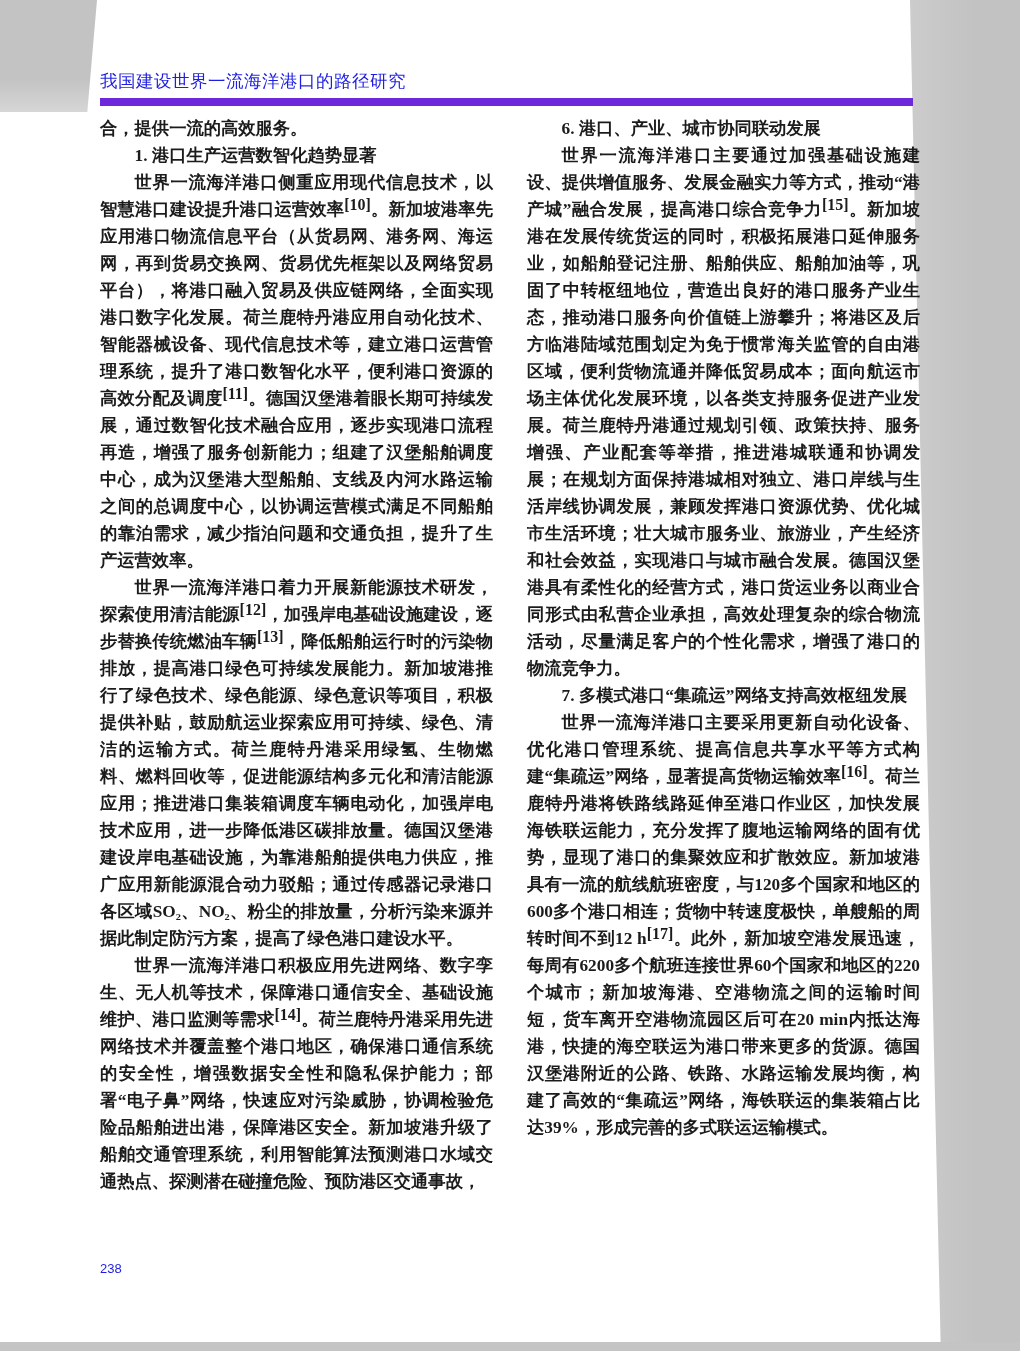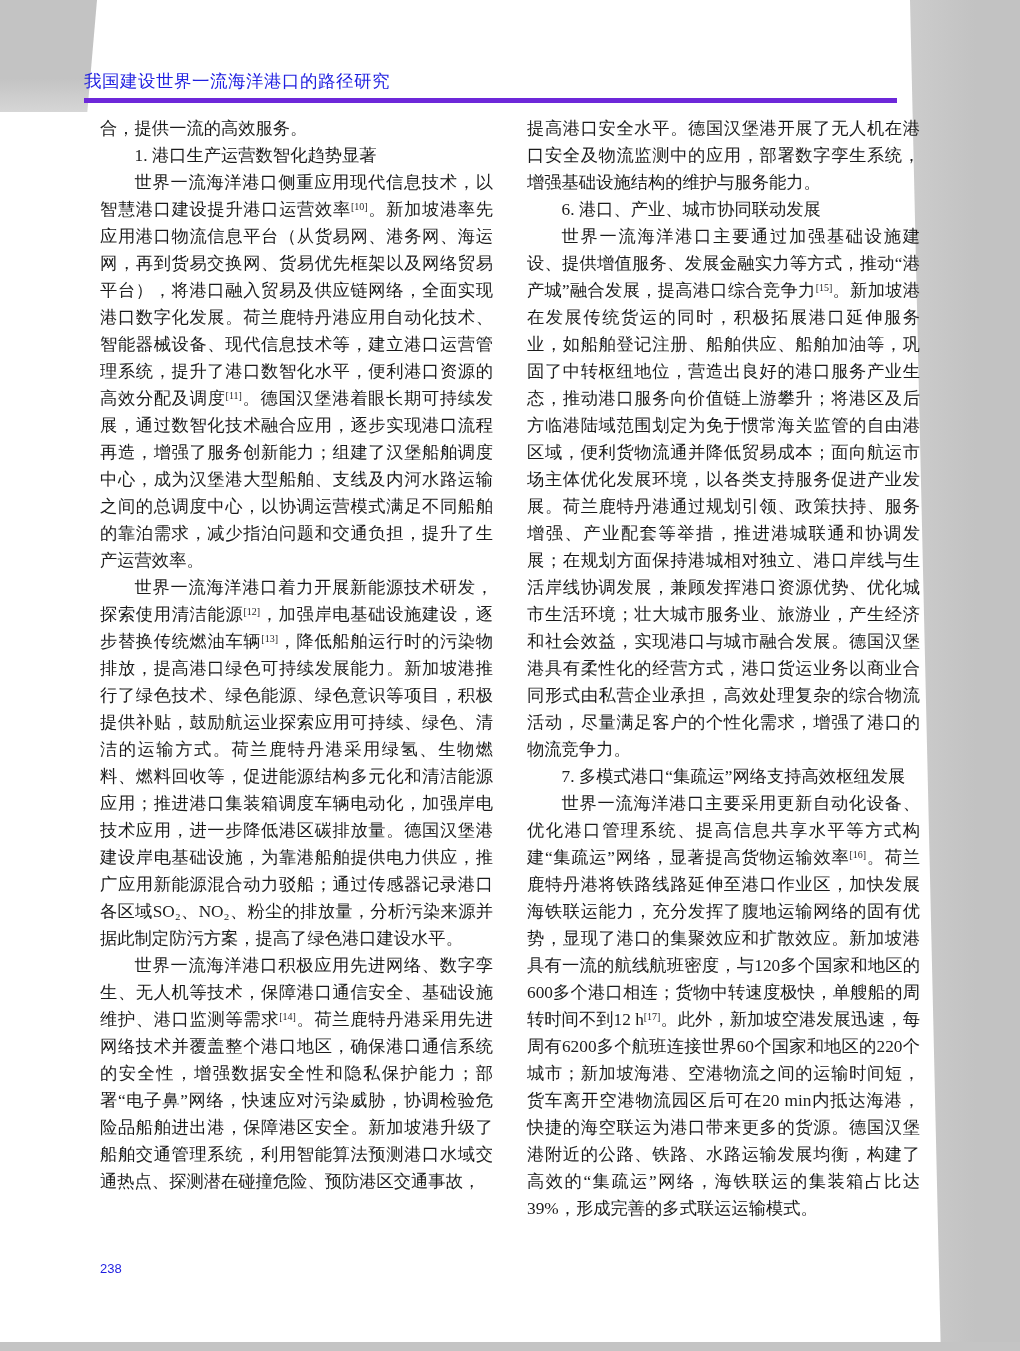--- a/index.html
+++ b/index.html
@@ -32,52 +32,53 @@
   }
   .scan-bottom {
     position: absolute;
     left: 0; bottom: 0;
     width: 100%; height: 9px;
     background: #c4c4c4;
   }
   
   .header {
     position: absolute;
-    left: 84px; top: 69px;
+    left: 100px; top: 69px;
     width: 813px;
-    border-bottom: 5px solid #6d28d9;
+    border-bottom: 8px solid #6d28d9;
     padding-bottom: 5px;
   }
   .header .title {
     font-family: "Liberation Sans", "DejaVu Sans", sans-serif;
     font-size: 17.5px;
     letter-spacing: 0.5px;
     color: #1e1ee0;
     white-space: nowrap;
   }
   
   .columns {
     position: absolute;
     left: 100px; top: 115px;
     width: 820px;
     display: flex;
     gap: 34px;
+    font-weight: bold;
   }
   .col {
     width: 393px;
     font-size: 17.3px;
     line-height: 27px;
     color: #1b1b1b;
     text-align: justify;
     text-justify: inter-character;
   }
   .para { margin: 0; }
   .para.indent { text-indent: 2em; }
   .para sup {
-    font-size: 10px;
+    font-size: 16px;
     line-height: 0;
     vertical-align: 5px;
     letter-spacing: 0;
   }
   
   .pagenum {
     position: absolute;
     left: 100px; top: 1261px;
     font-family: "Liberation Sans", "DejaVu Sans", sans-serif;
     font-size: 13px;
@@ -98,21 +99,20 @@
 
   <div class="columns">
     <div class="col">
         <div class="para">合，提供一流的高效服务。</div>
         <div class="para indent">1. 港口生产运营数智化趋势显著</div>
         <div class="para indent">世界一流海洋港口侧重应用现代信息技术，以智慧港口建设提升港口运营效率<sup>[10]</sup>。新加坡港率先应用港口物流信息平台（从货易网、港务网、海运网，再到货易交换网、货易优先框架以及网络贸易平台），将港口融入贸易及供应链网络，全面实现港口数字化发展。荷兰鹿特丹港应用自动化技术、智能器械设备、现代信息技术等，建立港口运营管理系统，提升了港口数智化水平，便利港口资源的高效分配及调度<sup>[11]</sup>。德国汉堡港着眼长期可持续发展，通过数智化技术融合应用，逐步实现港口流程再造，增强了服务创新能力；组建了汉堡船舶调度中心，成为汉堡港大型船舶、支线及内河水路运输之间的总调度中心，以协调运营模式满足不同船舶的靠泊需求，减少指泊问题和交通负担，提升了生产运营效率。</div>
         <div class="para indent">世界一流海洋港口着力开展新能源技术研发，探索使用清洁能源<sup>[12]</sup>，加强岸电基础设施建设，逐步替换传统燃油车辆<sup>[13]</sup>，降低船舶运行时的污染物排放，提高港口绿色可持续发展能力。新加坡港推行了绿色技术、绿色能源、绿色意识等项目，积极提供补贴，鼓励航运业探索应用可持续、绿色、清洁的运输方式。荷兰鹿特丹港采用绿氢、生物燃料、燃料回收等，促进能源结构多元化和清洁能源应用；推进港口集装箱调度车辆电动化，加强岸电技术应用，进一步降低港区碳排放量。德国汉堡港建设岸电基础设施，为靠港船舶提供电力供应，推广应用新能源混合动力驳船；通过传感器记录港口各区域SO₂、NO₂、粉尘的排放量，分析污染来源并据此制定防污方案，提高了绿色港口建设水平。</div>
         <div class="para indent">世界一流海洋港口积极应用先进网络、数字孪生、无人机等技术，保障港口通信安全、基础设施维护、港口监测等需求<sup>[14]</sup>。荷兰鹿特丹港采用先进网络技术并覆盖整个港口地区，确保港口通信系统的安全性，增强数据安全性和隐私保护能力；部署“电子鼻”网络，快速应对污染威胁，协调检验危险品船舶进出港，保障港区安全。新加坡港升级了船舶交通管理系统，利用智能算法预测港口水域交通热点、探测潜在碰撞危险、预防港区交通事故，</div>
       </div>
     <div class="col">
-        <div class="para">提高港口安全水平。德国汉堡港开展了无人机在港口安全及物流监测中的应用，部署数字孪生系统，增强基础设施结构的维护与服务能力。</div>
         <div class="para indent">6. 港口、产业、城市协同联动发展</div>
         <div class="para indent">世界一流海洋港口主要通过加强基础设施建设、提供增值服务、发展金融实力等方式，推动“港产城”融合发展，提高港口综合竞争力<sup>[15]</sup>。新加坡港在发展传统货运的同时，积极拓展港口延伸服务业，如船舶登记注册、船舶供应、船舶加油等，巩固了中转枢纽地位，营造出良好的港口服务产业生态，推动港口服务向价值链上游攀升；将港区及后方临港陆域范围划定为免于惯常海关监管的自由港区域，便利货物流通并降低贸易成本；面向航运市场主体优化发展环境，以各类支持服务促进产业发展。荷兰鹿特丹港通过规划引领、政策扶持、服务增强、产业配套等举措，推进港城联通和协调发展；在规划方面保持港城相对独立、港口岸线与生活岸线协调发展，兼顾发挥港口资源优势、优化城市生活环境；壮大城市服务业、旅游业，产生经济和社会效益，实现港口与城市融合发展。德国汉堡港具有柔性化的经营方式，港口货运业务以商业合同形式由私营企业承担，高效处理复杂的综合物流活动，尽量满足客户的个性化需求，增强了港口的物流竞争力。</div>
         <div class="para indent">7. 多模式港口“集疏运”网络支持高效枢纽发展</div>
         <div class="para indent">世界一流海洋港口主要采用更新自动化设备、优化港口管理系统、提高信息共享水平等方式构建“集疏运”网络，显著提高货物运输效率<sup>[16]</sup>。荷兰鹿特丹港将铁路线路延伸至港口作业区，加快发展海铁联运能力，充分发挥了腹地运输网络的固有优势，显现了港口的集聚效应和扩散效应。新加坡港具有一流的航线航班密度，与120多个国家和地区的600多个港口相连；货物中转速度极快，单艘船的周转时间不到12 h<sup>[17]</sup>。此外，新加坡空港发展迅速，每周有6200多个航班连接世界60个国家和地区的220个城市；新加坡海港、空港物流之间的运输时间短，货车离开空港物流园区后可在20 min内抵达海港，快捷的海空联运为港口带来更多的货源。德国汉堡港附近的公路、铁路、水路运输发展均衡，构建了高效的“集疏运”网络，海铁联运的集装箱占比达39%，形成完善的多式联运运输模式。</div>
       </div>
   </div>
 
   <div class="pagenum">238</div>
 </div>
 

